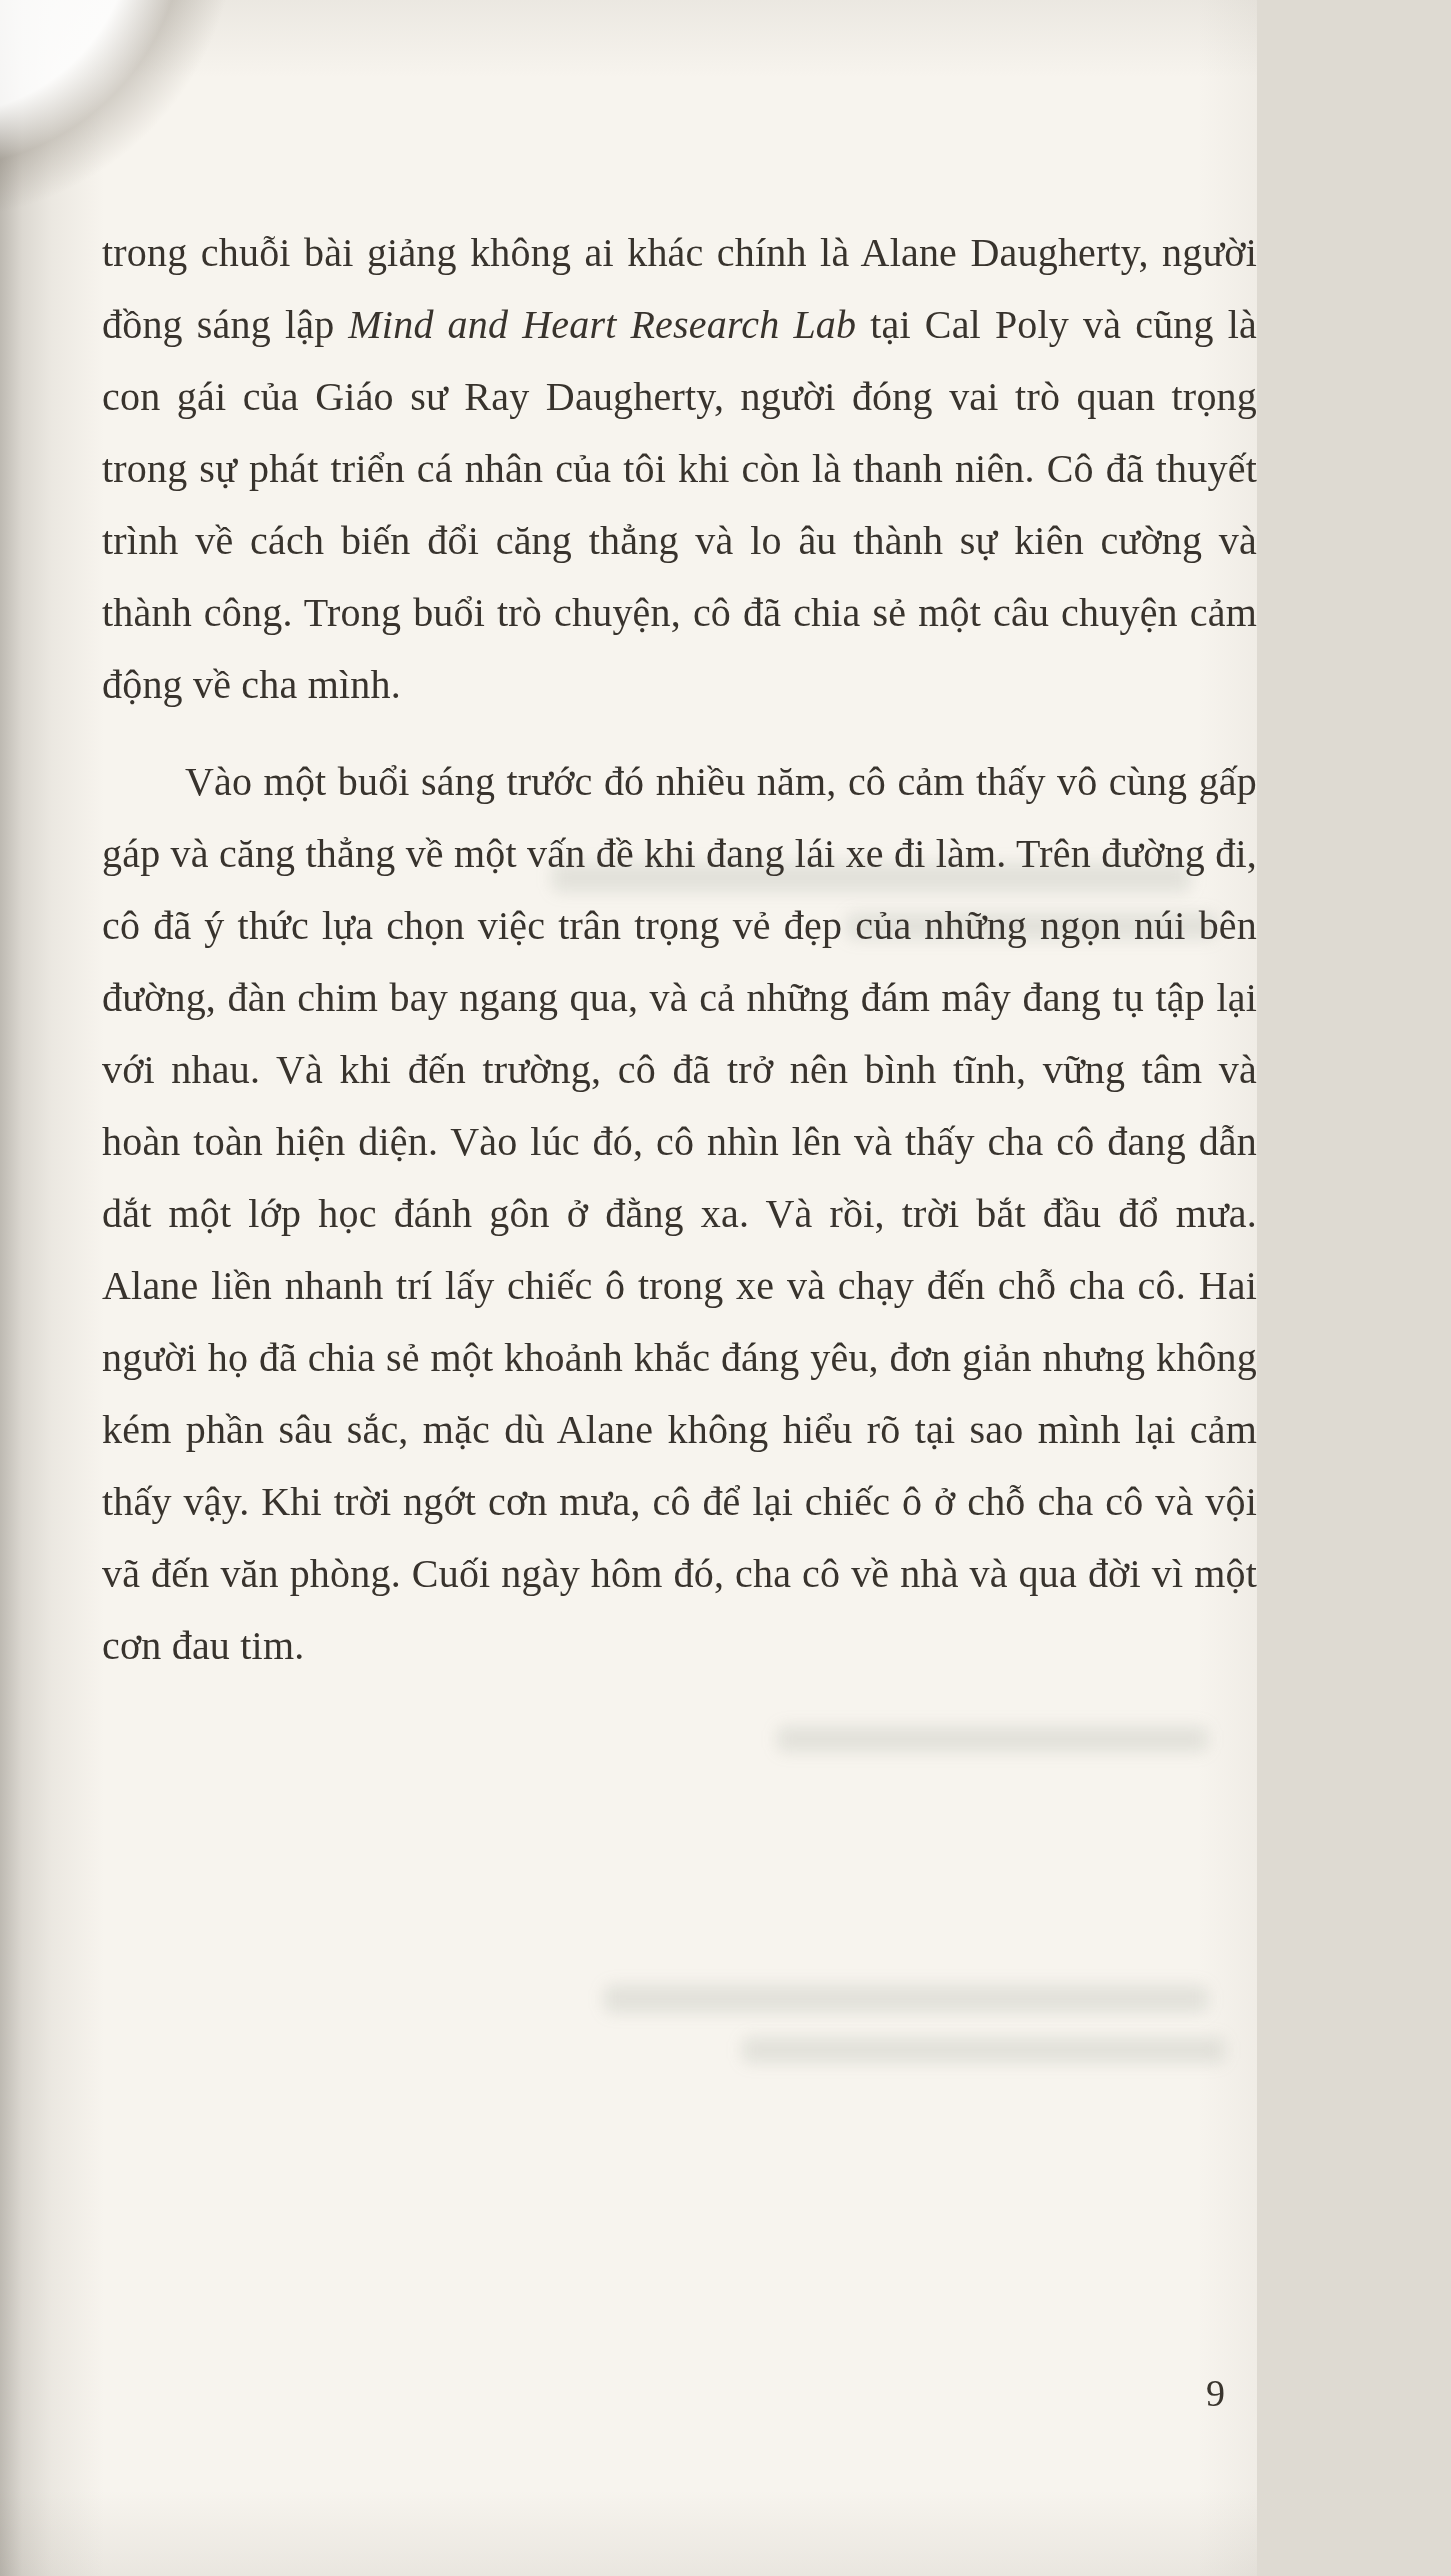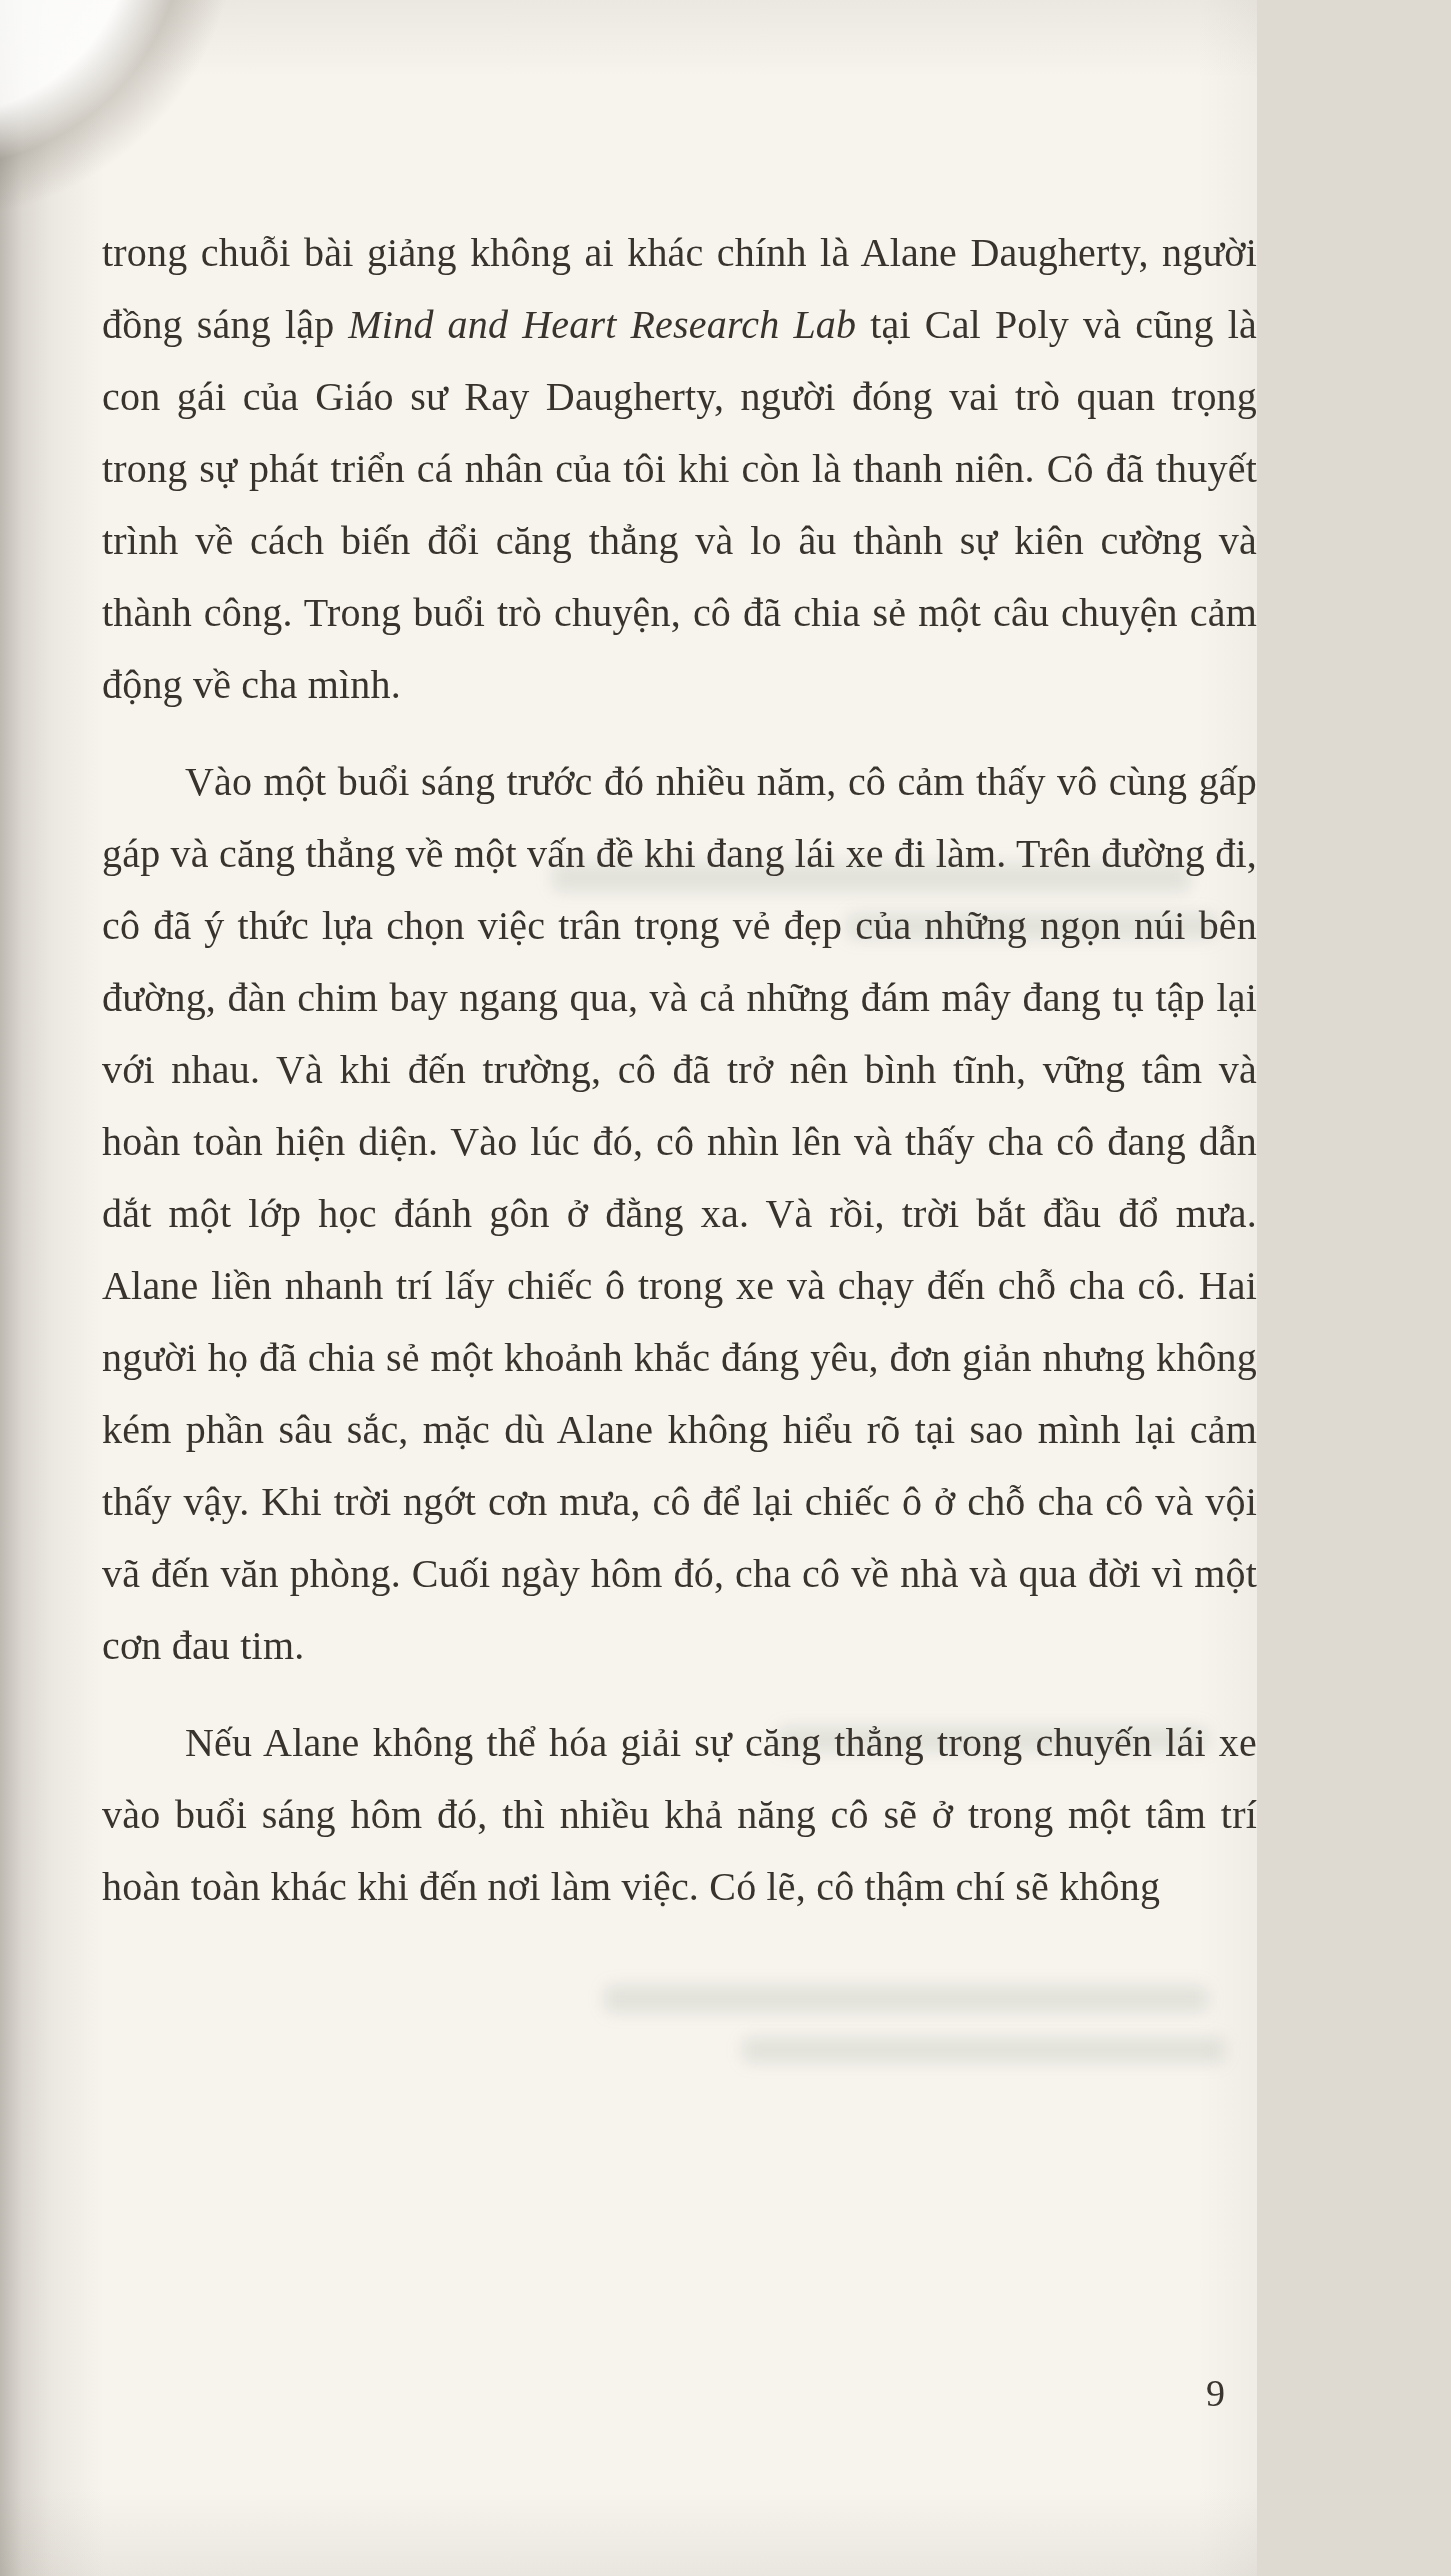--- a/index.html
+++ b/index.html
@@ -87,20 +87,19 @@
   <div class="ghost ghost-3"></div>
   <div class="ghost ghost-4"></div>
   <div class="ghost ghost-5"></div>
 
   <div class="text-block">
 
     <p><span>trong chuỗi bài giảng không ai khác chính là Alane Daugherty, người đồng sáng lập </span><em>Mind and Heart Research Lab</em><span> tại Cal Poly và cũng là con gái của Giáo sư Ray Daugherty, người đóng vai trò quan trọng trong sự phát triển cá nhân của tôi khi còn là thanh niên. Cô đã thuyết trình về cách biến đổi căng thẳng và lo âu thành sự kiên cường và thành công. Trong buổi trò chuyện, cô đã chia sẻ một câu chuyện cảm động về cha mình.</span></p>
 
     <p class="indent"><span>Vào một buổi sáng trước đó nhiều năm, cô cảm thấy vô cùng gấp gáp và căng thẳng về một vấn đề khi đang lái xe đi làm. Trên đường đi, cô đã ý thức lựa chọn việc trân trọng vẻ đẹp của những ngọn núi bên đường, đàn chim bay ngang qua, và cả những đám mây đang tụ tập lại với nhau. Và khi đến trường, cô đã trở nên bình tĩnh, vững tâm và hoàn toàn hiện diện. Vào lúc đó, cô nhìn lên và thấy cha cô đang dẫn dắt một lớp học đánh gôn ở đằng xa. Và rồi, trời bắt đầu đổ mưa. Alane liền nhanh trí lấy chiếc ô trong xe và chạy đến chỗ cha cô. Hai người họ đã chia sẻ một khoảnh khắc đáng yêu, đơn giản nhưng không kém phần sâu sắc, mặc dù Alane không hiểu rõ tại sao mình lại cảm thấy vậy. Khi trời ngớt cơn mưa, cô để lại chiếc ô ở chỗ cha cô và vội vã đến văn phòng. Cuối ngày hôm đó, cha cô về nhà và qua đời vì một cơn đau tim.</span></p>
 
-    <p class="indent"><span>Nếu Alane không thể hóa giải sự căng thẳng trong chuyến lái xe vào buổi sáng hôm đó, thì nhiều khả năng cô sẽ ở trong một tâm trí hoàn toàn khác khi đến nơi làm việc. Có lẽ, cô thậm chí sẽ không</span></p>
 
   </div>
 
   <div class="page-number">9</div>
 
 </div>
 
 
 </body></html>

